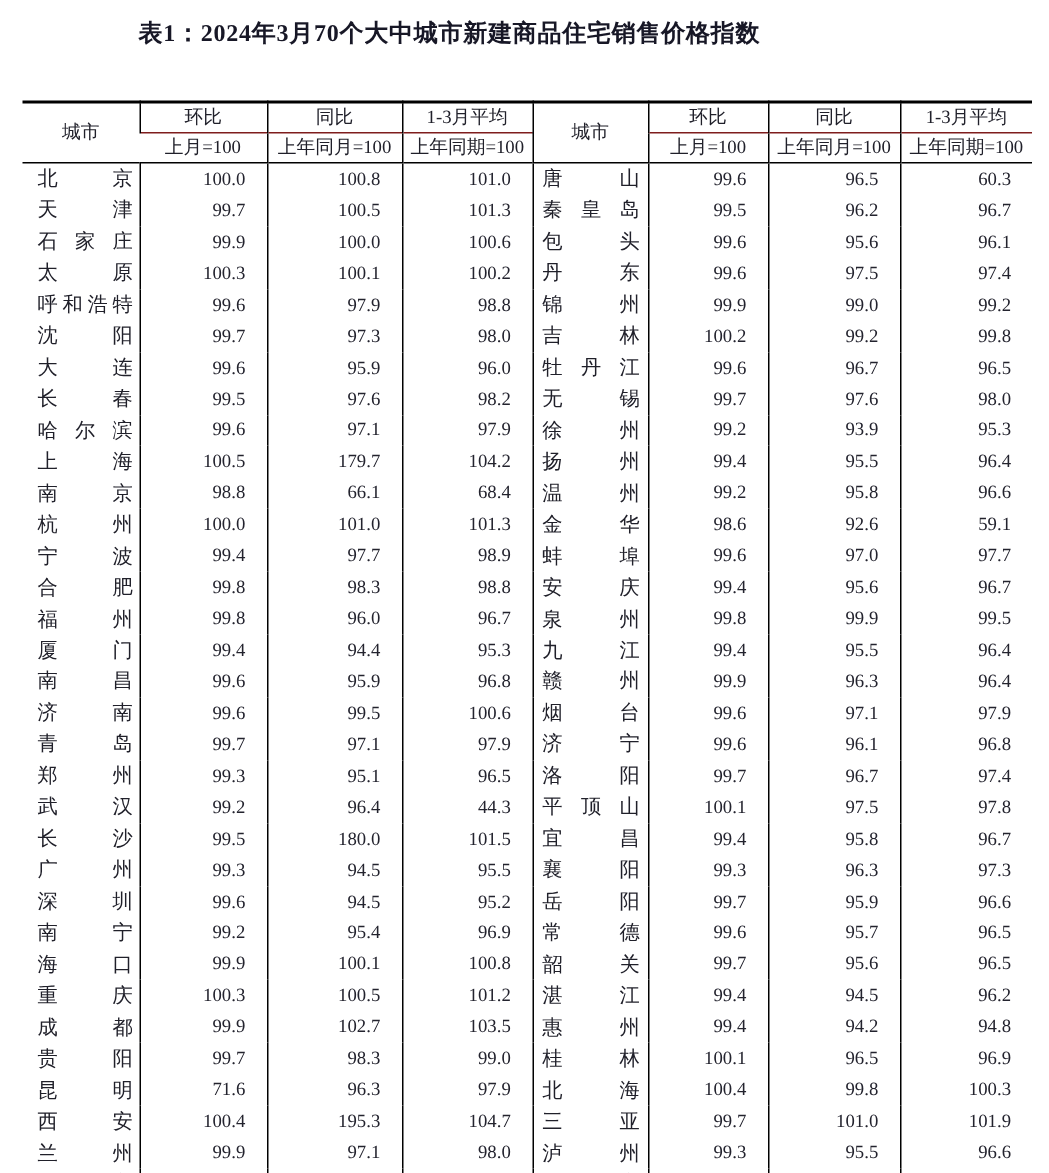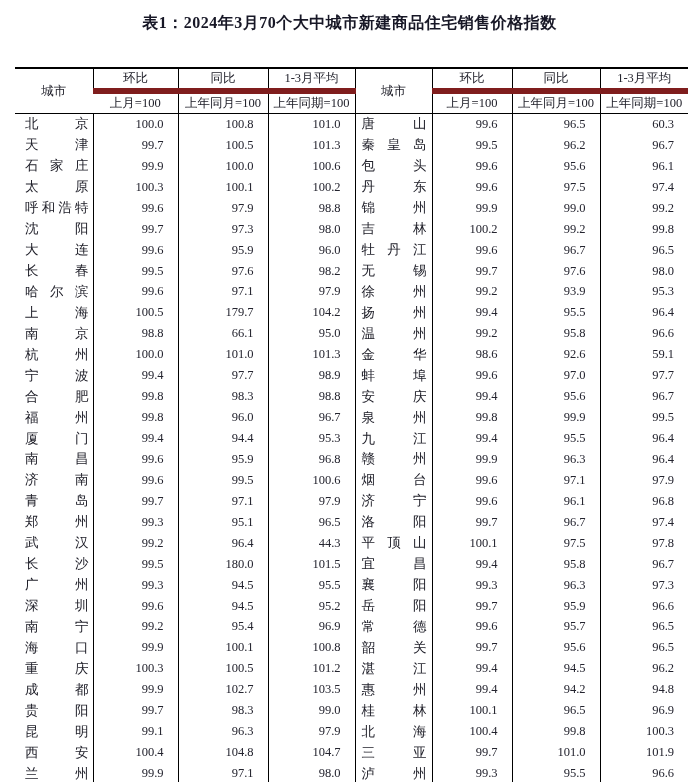--- a/index.html
+++ b/index.html
@@ -6,21 +6,21 @@
     margin: 0;
     padding: 0;
     width: 699px;
     height: 782px;
     overflow: hidden;
     background: #ffffff;
     font-family: "Liberation Serif", "DejaVu Serif", serif;
     color: #20202a;
   }
   .page {
-    width: 699px;
+    width: 599px;
     height: 782px;
     position: relative;
   }
   .title {
     padding-top: 12px;
     height: 22px;
     line-height: 22px;
     text-align: center;
     font-size: 16px;
     font-weight: bold;
@@ -44,21 +44,21 @@
   }
   table.idx tr > *:not(:first-child) { border-left: 1px solid #000; }
   
   thead th {
     font-size: 12.5px;
     text-align: center;
     height: 19px;
     padding: 0 2px;
     color: #20202a;
   }
-  thead tr.sub th { border-top: 6px solid #7f1d1d; }
+  thead tr.sub th { border-top: 1px solid #7f1d1d; }
   thead { border-bottom: 1px solid #000; margin-top: 48px; }
   th.cityhead { vertical-align: middle; }
   
   tbody td { height: 18.94px; font-size: 12.5px; }
   td.city  { padding: 0 4px 0 10px; }
   td.city2 { padding: 0 5px 0 6px; }
   .cname {
     display: block;
     width: 100%;
     font-size: 13.5px;
@@ -259,21 +259,21 @@
     <td class="val">95.5</td>
     <td class="val">96.4</td>
   </tr>
 
   <tr>
     <td class="city">
             <span class="cname">南京</span>
           </td>
     <td class="val">98.8</td>
     <td class="val">66.1</td>
-    <td class="val">95.0</td>
+    <td class="val">68.4</td>
     <td class="city city2">
             <span class="cname">温州</span>
           </td>
     <td class="val">99.2</td>
     <td class="val">95.8</td>
     <td class="val">96.6</td>
   </tr>
 
   <tr>
     <td class="city">
@@ -542,37 +542,37 @@
           </td>
     <td class="val">100.1</td>
     <td class="val">96.5</td>
     <td class="val">96.9</td>
   </tr>
 
   <tr>
     <td class="city">
             <span class="cname">昆明</span>
           </td>
-    <td class="val">99.1</td>
+    <td class="val">71.6</td>
     <td class="val">96.3</td>
     <td class="val">97.9</td>
     <td class="city city2">
             <span class="cname">北海</span>
           </td>
     <td class="val">100.4</td>
     <td class="val">99.8</td>
     <td class="val">100.3</td>
   </tr>
 
   <tr>
     <td class="city">
             <span class="cname">西安</span>
           </td>
     <td class="val">100.4</td>
-    <td class="val">104.8</td>
+    <td class="val">195.3</td>
     <td class="val">104.7</td>
     <td class="city city2">
             <span class="cname">三亚</span>
           </td>
     <td class="val">99.7</td>
     <td class="val">101.0</td>
     <td class="val">101.9</td>
   </tr>
 
   <tr>

